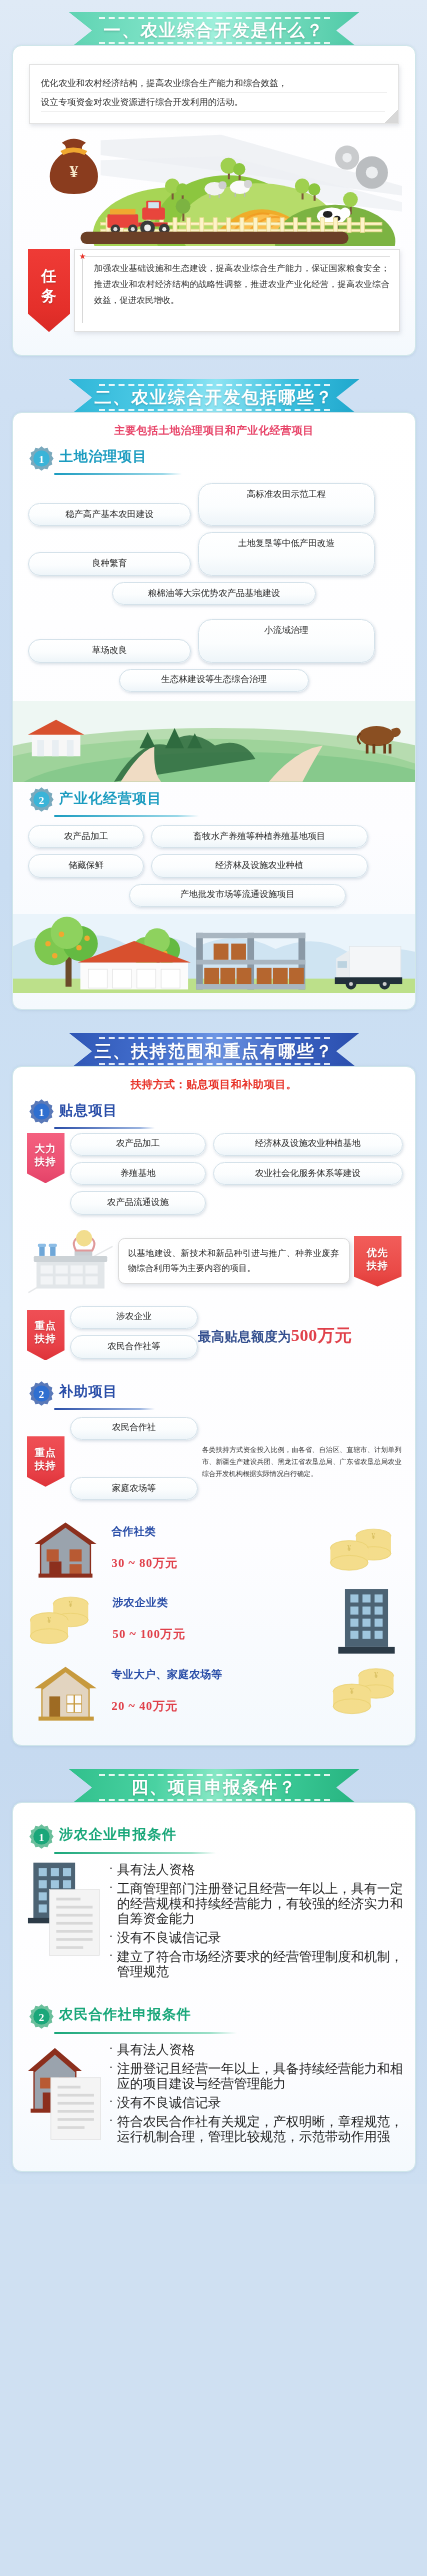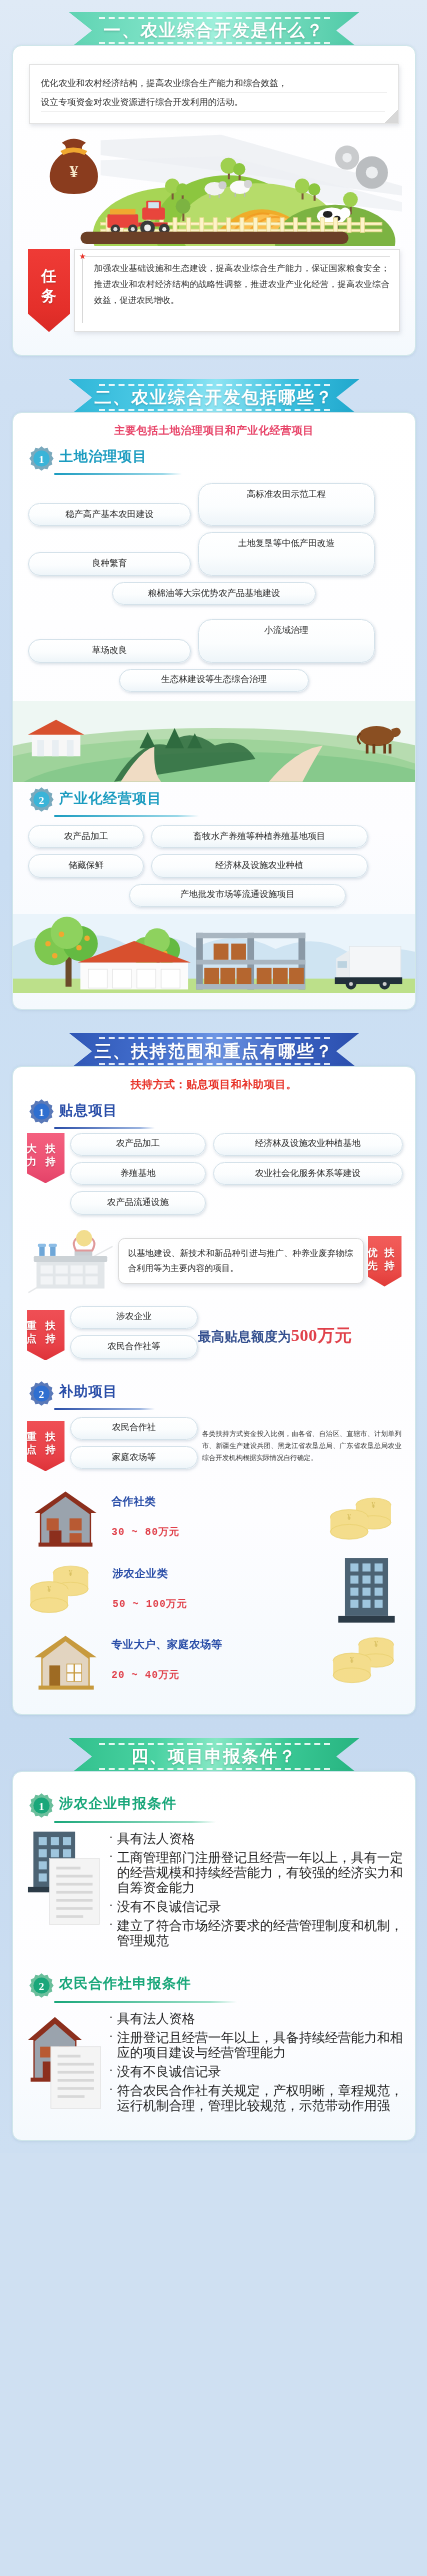--- a/index.html
+++ b/index.html
@@ -156,21 +156,21 @@
   .pill.w2{width:156px;}
 
   .scene2{position:relative;height:81px;margin:9.5px 0 0 0;}
   .scene3{position:relative;height:80px;margin:6.8px 0 -8px 0;}
 
   
   .lede-blue{color:#e8342a;}
   .flagrow{display:flex;margin:4px 13.5px 0 13.5px;align-items:flex-start;position:relative;}
   .flag{
     width:38px;flex:none;color:#fff;font-size:10px;font-weight:bold;
-    display:flex;flex-direction:row;align-items:center;justify-content:center;
+    display:flex;flex-direction:column;align-items:center;justify-content:center;
     line-height:13px;letter-spacing:0.7px;padding:9.5px 0 15px 0;
     clip-path:polygon(0 0,100% 0,100% 80%,50% 100%,0 80%);
     text-shadow:0 0.7px 1.4px rgba(0,0,0,.18);
   }
   .flag.pink{background:linear-gradient(180deg,#f4607f 0%,#ec4f72 70%,#e34268 100%);}
   .flag.red{background:linear-gradient(180deg,#f25d5a 0%,#ea4a47 70%,#e03b38 100%);}
   .flag.red2{background:linear-gradient(180deg,#ef4f55 0%,#e84047 70%,#dd3339 100%);}
   .flag-pills{flex:1;margin-left:5.4px;}
 
   .callout{display:flex;align-items:center;margin:5.4px 13.5px 0 13.5px;gap:4px;}
@@ -185,21 +185,21 @@
     text-shadow:0 0.7px 0 rgba(255,255,255,.9);
   }
   .money .big{color:#e0414b;font-size:17px;font-family:"Liberation Serif","DejaVu Serif",serif;}
   .note{
     font-size:6.8px;line-height:12px;color:#333;text-align:justify;
     font-family:"Liberation Serif","DejaVu Serif",serif;
   }
 
   .amt-row{display:flex;align-items:center;margin:1.4px 16px 0 16px;gap:9.5px;position:relative;}
   .amt-text .cat{font-size:10.8px;font-weight:bold;color:#2a4ea8;letter-spacing:0.3px;}
-  .amt-text .val{font-size:10px;font-weight:bold;color:#e0414b;font-family:Liberation Mono, monospace;letter-spacing:0.7px;margin-top:16px;}
+  .amt-text .val{font-size:12px;font-weight:bold;color:#e0414b;font-family:Liberation Serif, serif;letter-spacing:0.7px;margin-top:16px;}
 
   
   .cond{display:flex;margin:6.8px 12px 0 12px;gap:4px;align-items:flex-start;}
   .cond .art{width:80px;flex:none;position:relative;height:101px;}
   .cond ul{margin:1.4px 0 0 0;padding:0;list-style:none;flex:1;}
   .cond li{
     font-size:13px;line-height:15px;color:#1d1d1d;margin-bottom:4px;
     padding-left:8px;position:relative;text-align:justify;
     font-family:"Liberation Serif","DejaVu Serif",serif;
   }
@@ -593,21 +593,21 @@
           <rect x="18" y="30" width="8" height="14" fill="#6fa7d8"></rect>
           <rect x="16" y="26" width="12" height="5" rx="2" fill="#8dbde6"></rect>
           <rect x="34" y="30" width="8" height="14" fill="#6fa7d8"></rect>
           <rect x="32" y="26" width="12" height="5" rx="2" fill="#8dbde6"></rect>
           <rect x="70" y="36" width="26" height="8" fill="#c7ccd1"></rect>
           <path d="M72 36 q-10 -18 12 -22 q22 4 12 22z" fill="none" stroke="#e0999a" stroke-width="3"></path>
           <circle cx="84" cy="18" r="12" fill="#f2dd8e"></circle>
         </svg>
       </div>
       <div class="bubble">以基地建设、新技术和新品种引进与推广、种养业废弃物综合利用等为主要内容的项目。</div>
-      <div class="flag red" style="width:34px;">
+      <div class="flag red" style="width:48px;">
         <span>优先</span>
         <span>扶持</span>
       </div>
     </div>
 
     <div class="flagrow" style="margin-top:9.5px;align-items:center;">
       <div class="flag red2">
         <span>重点</span>
         <span>扶持</span>
       </div>
@@ -639,21 +639,21 @@
     <div class="flagrow" style="margin-top:6.8px;align-items:center;">
       <div class="flag red2">
         <span>重点</span>
         <span>扶持</span>
       </div>
       <div style="width:128px;margin-left:5.4px;">
         <div class="pill-row">
           <div class="pill" style="width:120px;">农民合作社</div>
         </div>
         <div class="pill-row">
-          <div class="pill" style="width:120px;">家庭农场等</div>
+          <div class="pill" style="width:120px;margin-top:31px;">家庭农场等</div>
         </div>
       </div>
       <div class="note" style="flex:1;margin-left:4px;">各类扶持方式资金投入比例，由各省、自治区、直辖市、计划单列市、新疆生产建设兵团、黑龙江省农垦总局、广东省农垦总局农业综合开发机构根据实际情况自行确定。</div>
     </div>
 
     <div class="amt-row" style="margin-top:10.8px;">
       <svg width="73" height="62" viewBox="0 0 108 92">
         <path d="M8 40 L54 8 L100 40 L92 40 L92 86 L16 86 L16 40z" fill="#8c2f1d"></path>
         <path d="M18 42 L54 16 L90 42 L90 86 L18 86z" fill="#9aa3ad"></path>
         <rect x="26" y="48" width="18" height="18" fill="#b85a33"></rect>

